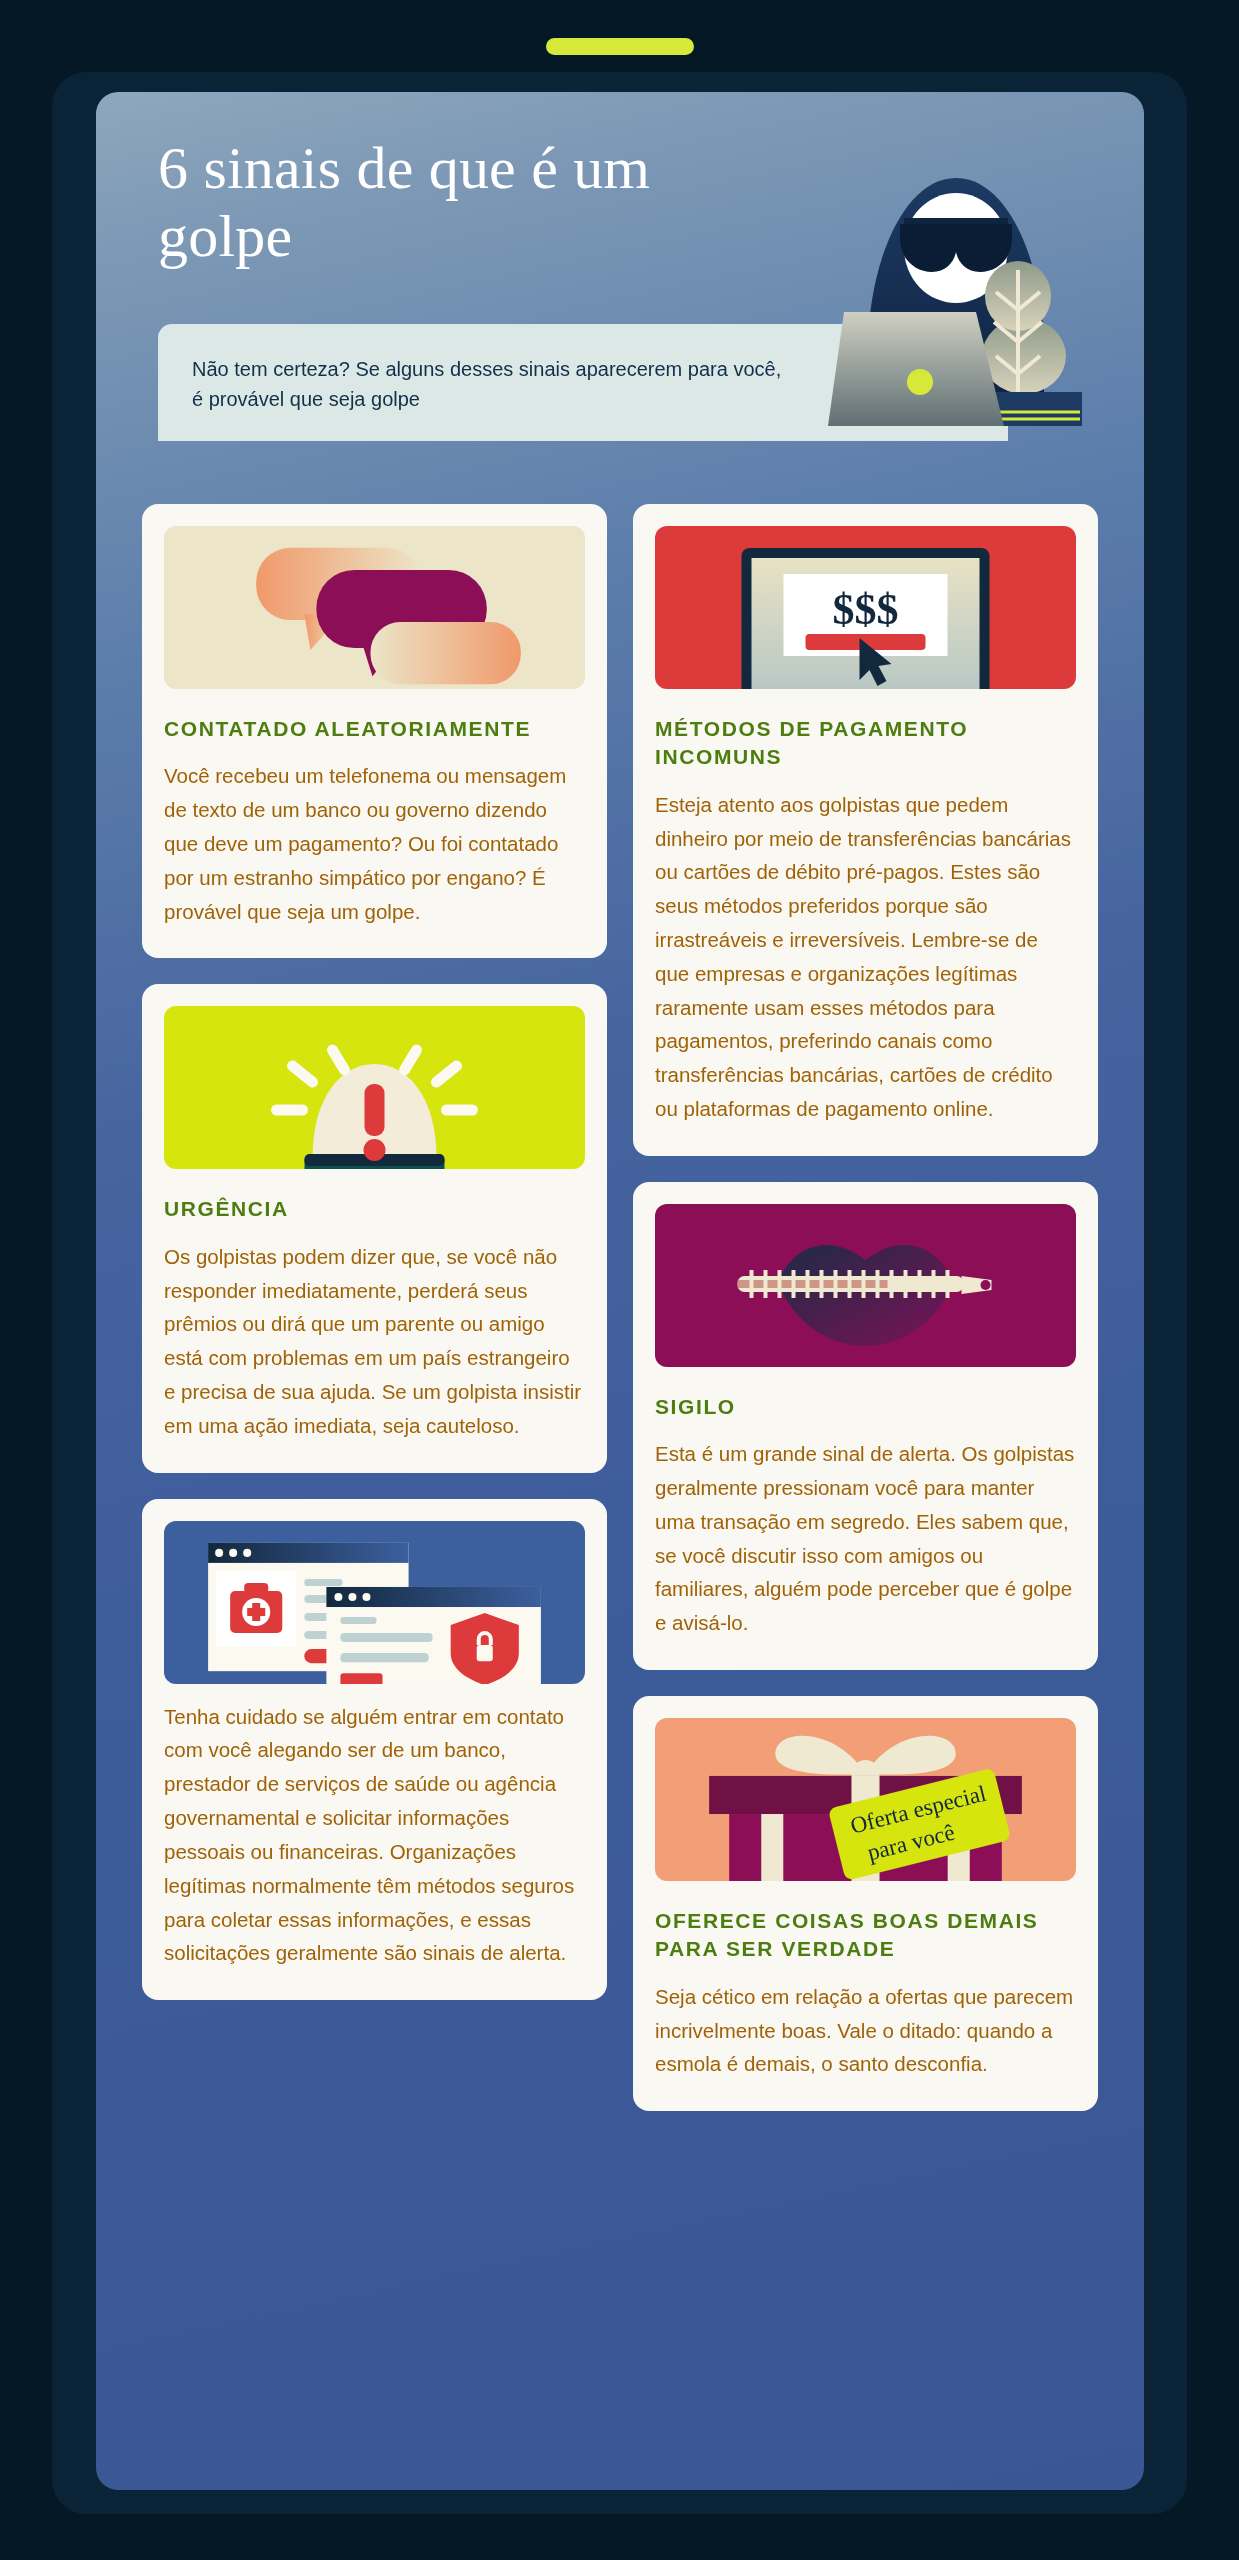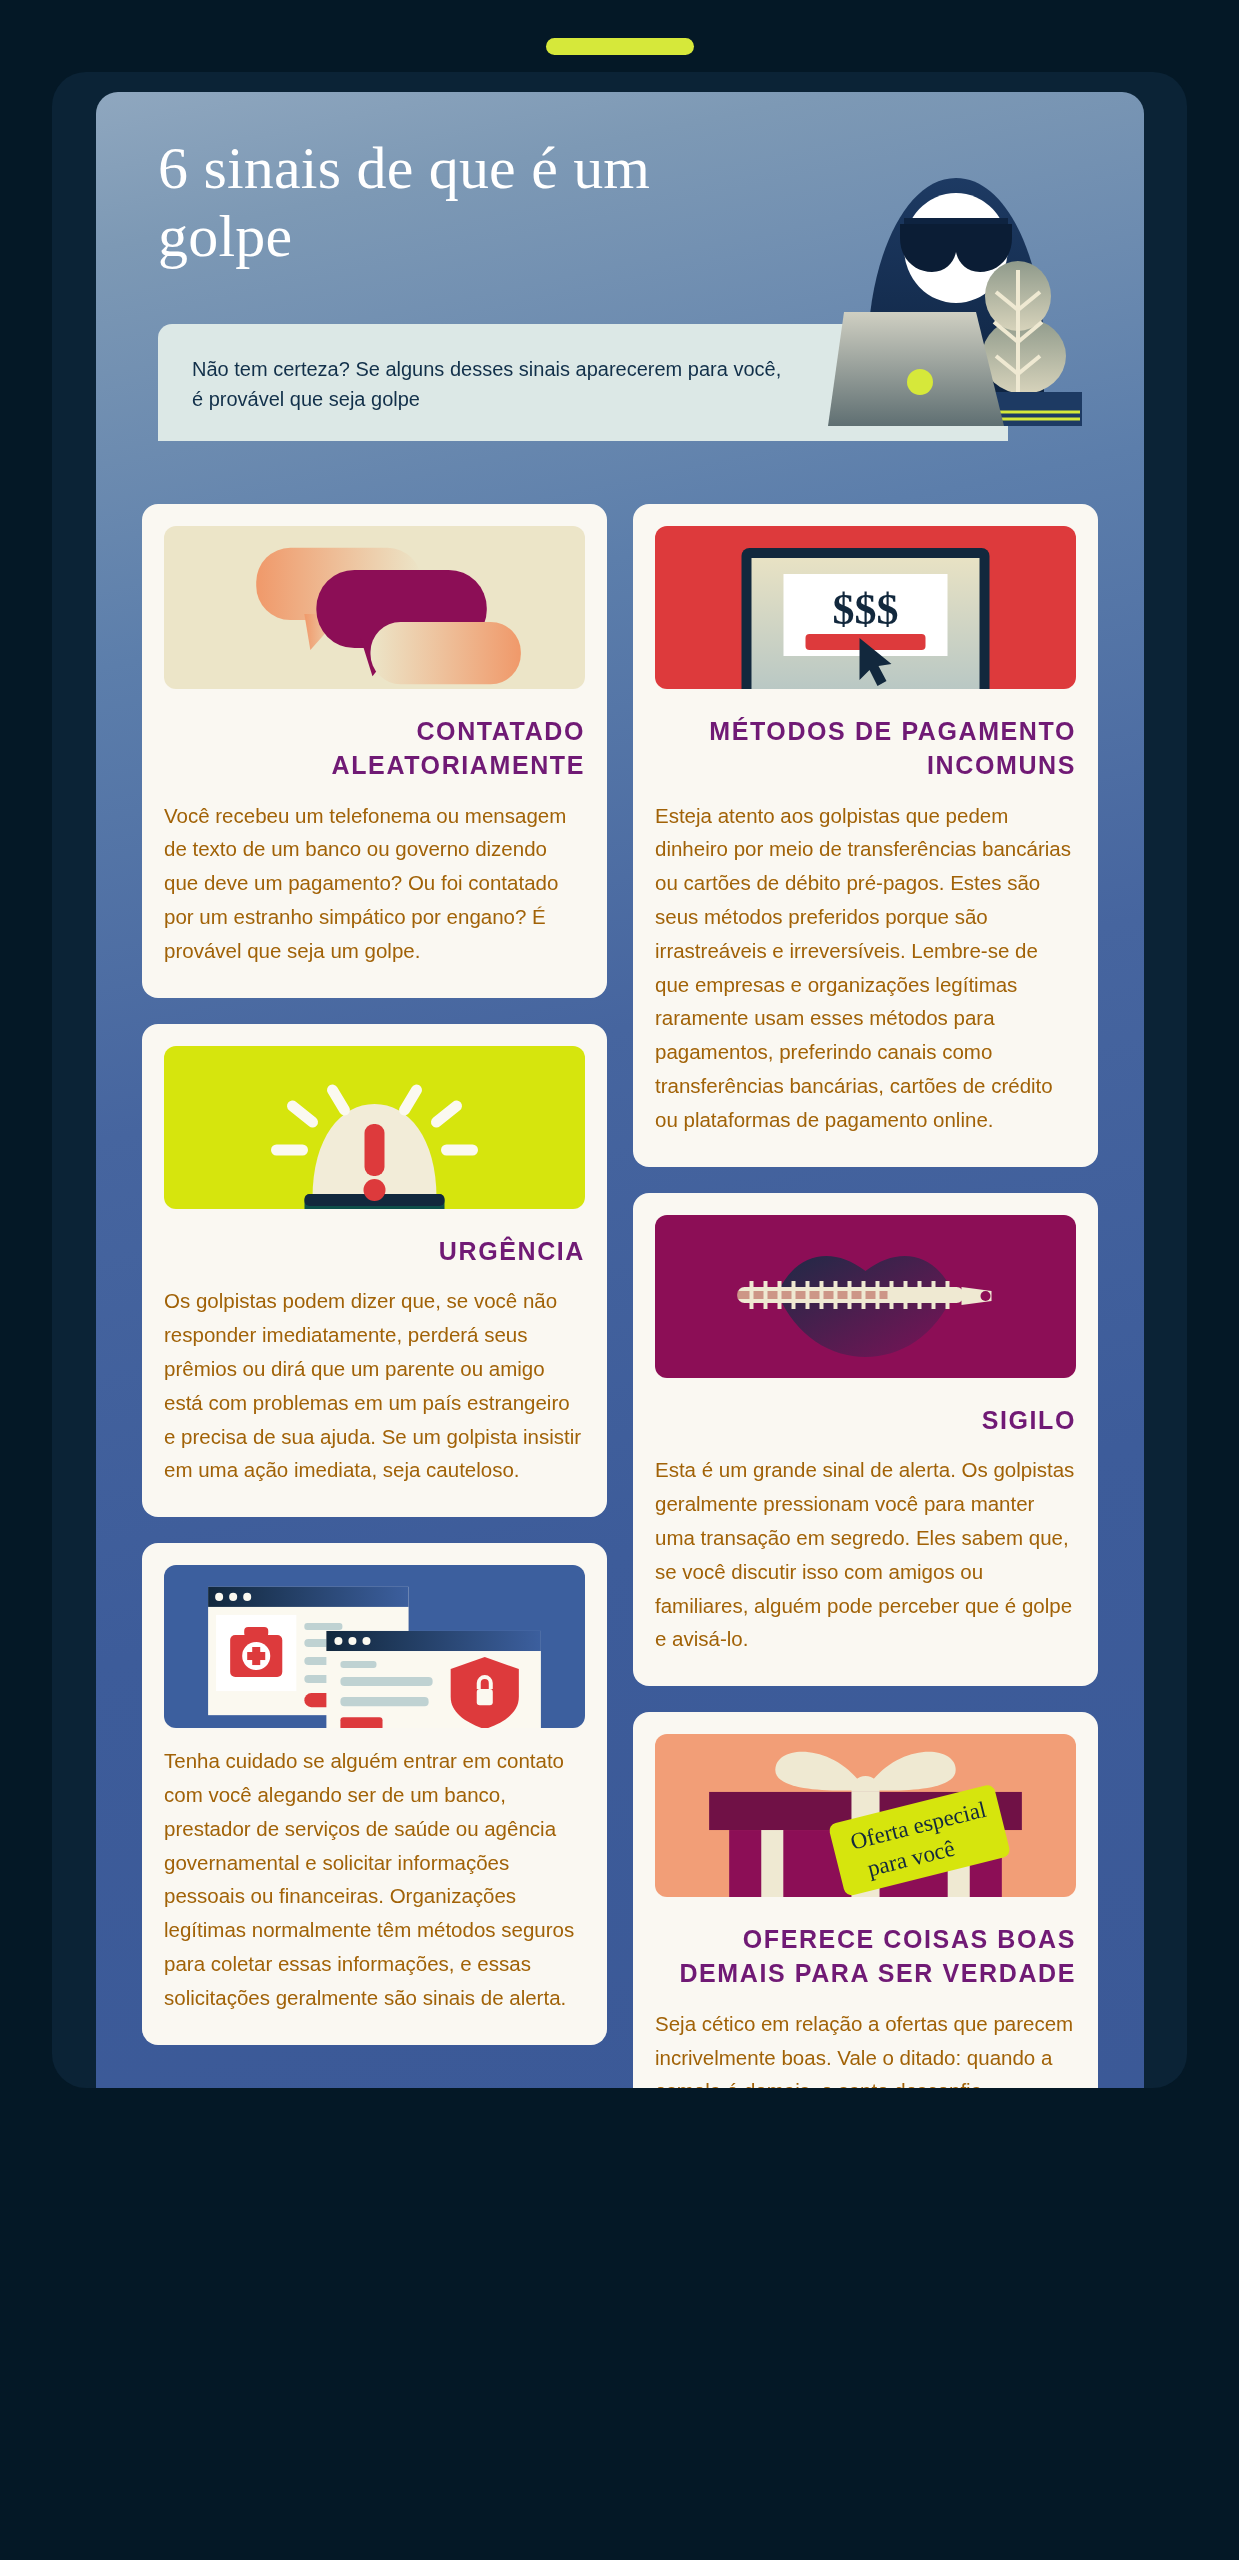--- a/index.html
+++ b/index.html
@@ -20,21 +20,21 @@
     position: absolute;
     top: 38px; left: 50%;
     transform: translateX(-50%);
     width: 148px; height: 17px;
     border-radius: 10px;
     background: #d6e83a;
   }
   .screen {
     position: absolute;
     left: 52px; top: 72px;
-    width: 1135px; height: 2016px;
+    width: 1135px; height: 2442px;
     border-radius: 34px;
     background: #0b2336;
     overflow: hidden;
   }
   .poster {
     position: absolute;
     left: 44px; top: 20px;
     width: 1048px; height: 2398px;
     border-radius: 22px;
     background: linear-gradient(168deg, #8fa7bf 0%, #7d99b5 6%, #5c7eab 22%, #46659f 40%, #3d5c9a 60%, #3a5795 100%);
@@ -93,26 +93,26 @@
     padding: 22px 22px 30px 22px;
   }
   .card-illu {
     border-radius: 12px;
     height: 163px;
     position: relative;
     overflow: hidden;
   }
   .card-title {
     margin-top: 26px;
-    text-align: right;
-    font-size: 25px;
+    text-align: left;
+    font-size: 21px;
     font-weight: bold;
     letter-spacing: 1.6px;
     line-height: 1.35;
-    color: #701a75;
+    color: #4d7c0f;
   }
   .card-body {
     margin-top: 16px;
     font-size: 20.5px;
     line-height: 1.65;
     color: #a16207;
   }
   
   .illu-bubbles { background: #ece5c8; }
   .illu-dollars { background: #dd3a3c; }

